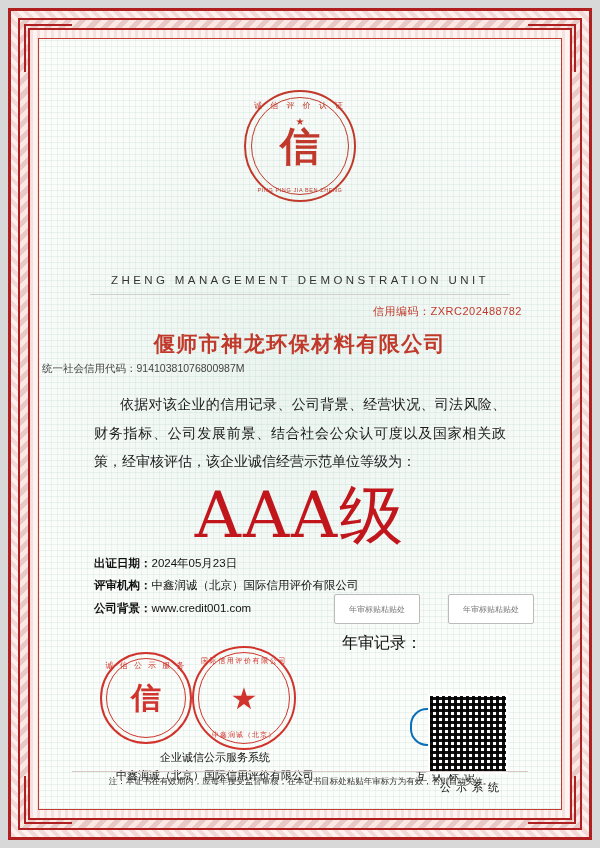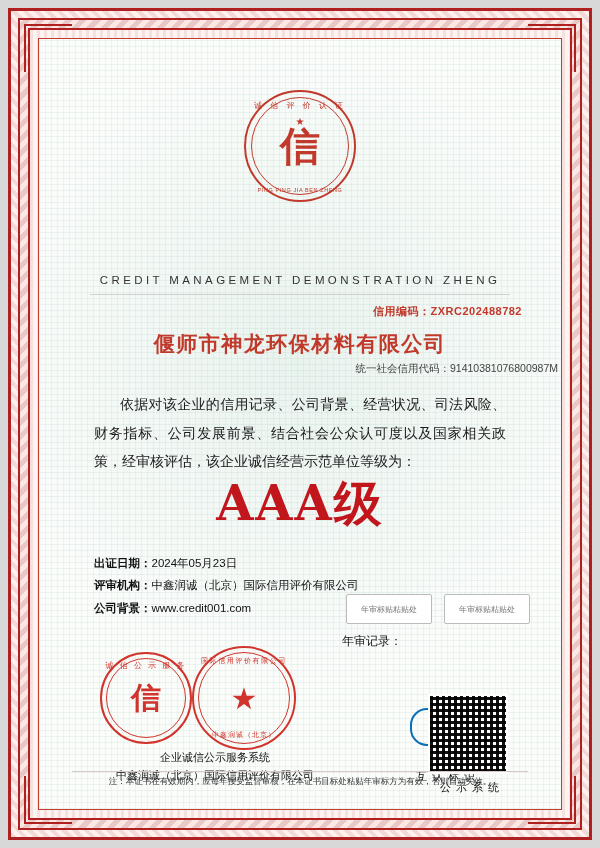--- a/index.html
+++ b/index.html
@@ -97,52 +97,52 @@
   }
   .title-en{
     position:absolute;left:0;right:0;top:232px;text-align:center;
     font-size:11.5px;color:#333;letter-spacing:3.4px;
   }
   .title-rule{
     position:absolute;left:48px;right:48px;top:252px;height:1px;background:#cfcfcf;
   }
   .cert-no{
     position:absolute;right:36px;top:262px;
-    font-size:11px;color:#c0392b;letter-spacing:.5px;font-weight:bold;
+    font-size:11px;color:#c0392b;letter-spacing:.5px;
   }
   .company{
     position:absolute;left:0;right:0;top:288px;text-align:center;
     font-family:Liberation Serif, serif;
     font-size:21px;font-weight:bold;color:#c0392b;letter-spacing:1.5px;
   }
   .uscc{
-    position:absolute;left:0;right:0;top:320px;text-align:right;
+    position:absolute;left:0;right:0;top:320px;text-align:left;
     font-size:10.5px;color:#444;
   }
   .body-text{
     position:absolute;left:52px;right:52px;top:348px;
     font-size:14px;line-height:2.05;color:#1a1a1a;text-align:justify;
     text-indent:26px;
   }
   .grade{
     position:absolute;left:0;right:0;top:430px;text-align:center;
     font-family:"DejaVu Serif", serif;
-    font-size:48px;font-weight:bold;color:#c0161c;letter-spacing:2px;
+    font-size:64px;font-weight:normal;color:#c0161c;letter-spacing:2px;
   }
 
   .info{
     position:absolute;left:52px;top:510px;
     font-size:11.5px;line-height:1.95;color:#111;
   }
   .info b{font-weight:bold;}
   .review{
-    position:absolute;left:300px;top:551px;font-size:12px;color:#111;margin-top:40px;
+    position:absolute;left:300px;top:551px;font-size:16px;color:#111;margin-top:40px;
   }
   .review-boxes{
-    position:absolute;left:304px;top:552px;display:flex;gap:12px;
+    position:absolute;left:292px;top:552px;display:flex;gap:28px;
   }
   .rbox{
     width:84px;height:28px;border:1px solid #bbb;border-radius:2px;
     display:flex;align-items:center;justify-content:center;
     font-size:8px;color:#777;background:#fff;
   }
 
   .footer{
     position:absolute;left:28px;right:28px;top:604px;height:120px;
   }
@@ -233,21 +233,21 @@
 
     <div class="emblem">
       <div class="ring"></div>
       <div class="ring2"></div>
       <div class="arc-top">诚 信 评 价 认 证</div>
       <div class="star">★</div>
       <div class="center">信</div>
       <div class="arc-bottom">PING PING JIA BEN ZHENG</div>
     </div>
 
-    <div class="title-en">CREDIT MANAGEMENT DEMONSTRATION ZHENG</div>
+    <div class="title-en">ZHENG MANAGEMENT DEMONSTRATION UNIT</div>
     <div class="title-rule"></div>
 
     <div class="cert-no">
       <span>信用编码：</span><span>ZXRC202488782</span>
     </div>
 
     <div class="company">偃师市神龙环保材料有限公司</div>
     <div class="uscc">
       <span>统一社会信用代码：</span><span>91410381076800987M</span>
     </div>

